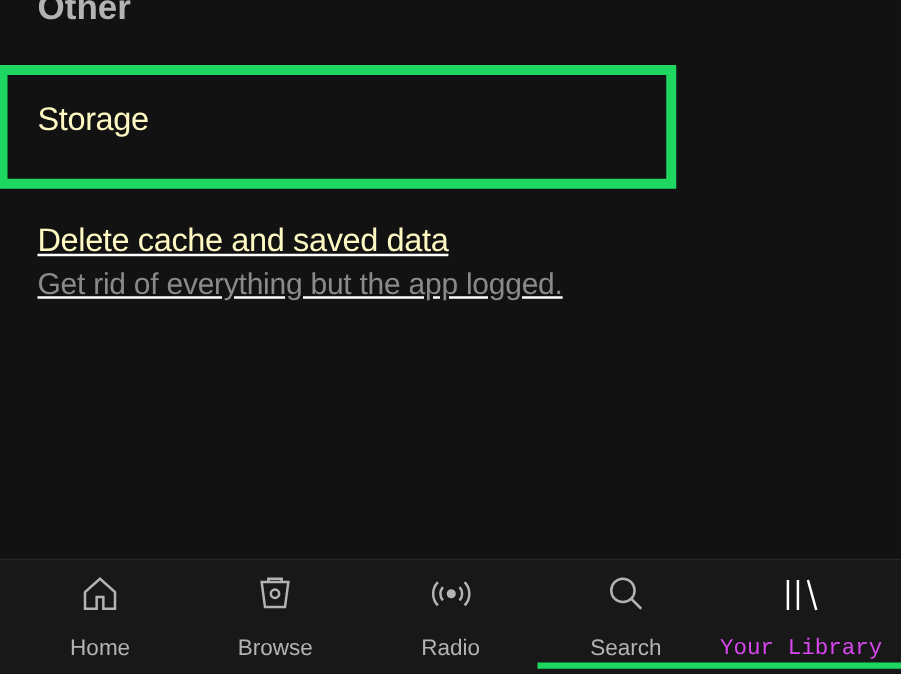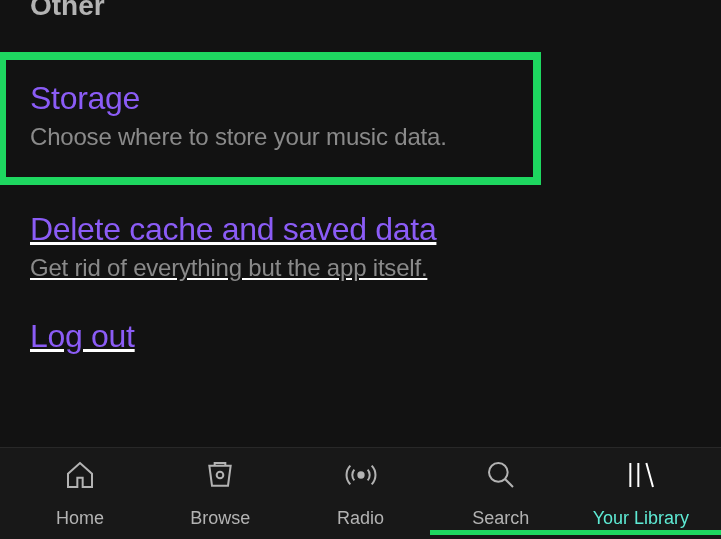--- a/index.html
+++ b/index.html
@@ -31,22 +31,22 @@
     }
     .setting-item.highlighted {
       border: 8px solid #1ed760;
       padding: 20px 24px 26px 24px;
       margin-left: -2px;
       margin-right: 180px;
       margin-top: 22px;
       margin-bottom: 10px;
     }
     .setting-title {
-      color: #8b5cf6;
-      font-size: 32px;
+      color: #fef9c3;
+      font-size: 26px;
       font-weight: 500;
       margin-bottom: 6px;
       letter-spacing: -0.3px;
     }
     .setting-desc {
       color: #8a8a8a;
       font-size: 24px;
       font-weight: 400;
       letter-spacing: -0.2px;
     }
@@ -91,50 +91,49 @@
     }
     .nav-item.active .nav-icon svg {
       stroke: #ffffff;
     }
     .nav-label {
       color: #b3b3b3;
       font-size: 18px;
       font-weight: 400;
     }
     .nav-item.active .nav-label {
-      color: #5eead4;
+      color: #d946ef;
+      font-family: Liberation Mono, monospace;
     }
     .green-underline {
       position: absolute;
       bottom: 4px;
       left: 430px;
       right: 0;
       height: 5px;
       background: #1ed760;
     }
   </style>
 </head>
 <body>
 
 <div class="section-header">Other</div>
 
 <div class="settings-list">
 
   <div class="setting-item highlighted">
     <div class="setting-title">Storage</div>
-    <div class="setting-desc">Choose where to store your music data.</div>
   </div>
 
   <div class="setting-item normal">
     <div class="setting-title">Delete cache and saved data</div>
-    <div class="setting-desc">Get rid of everything but the app itself.</div>
+    <div class="setting-desc">Get rid of everything but the app logged.</div>
   </div>
 
   <div class="setting-item normal">
-    <div class="setting-title">Log out</div>
   </div>
 
 </div>
 
 <div class="bottom-nav">
 
   <div class="nav-item">
     <div class="nav-icon">
       <svg viewBox="0 0 24 24">
           <path d="M3 11 L12 3 L21 11 L21 21 L14 21 L14 14 L10 14 L10 21 L3 21 Z"></path>

